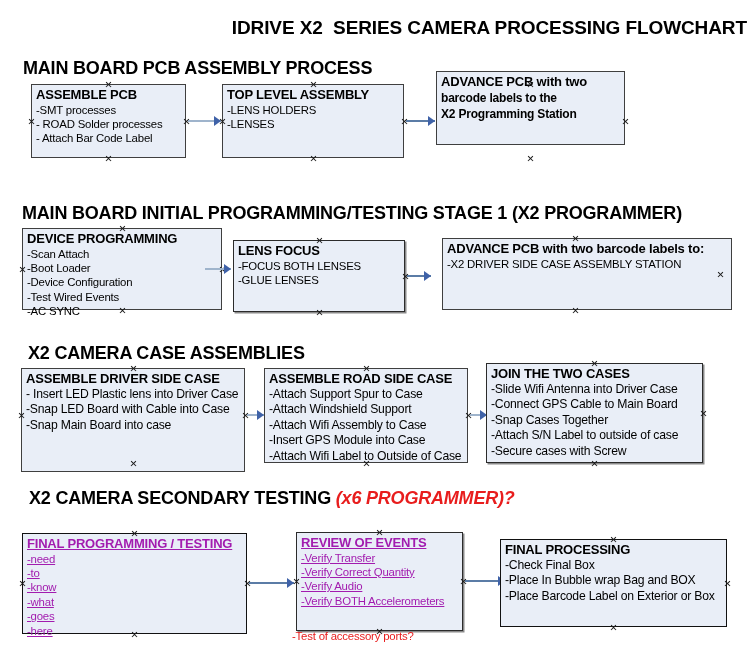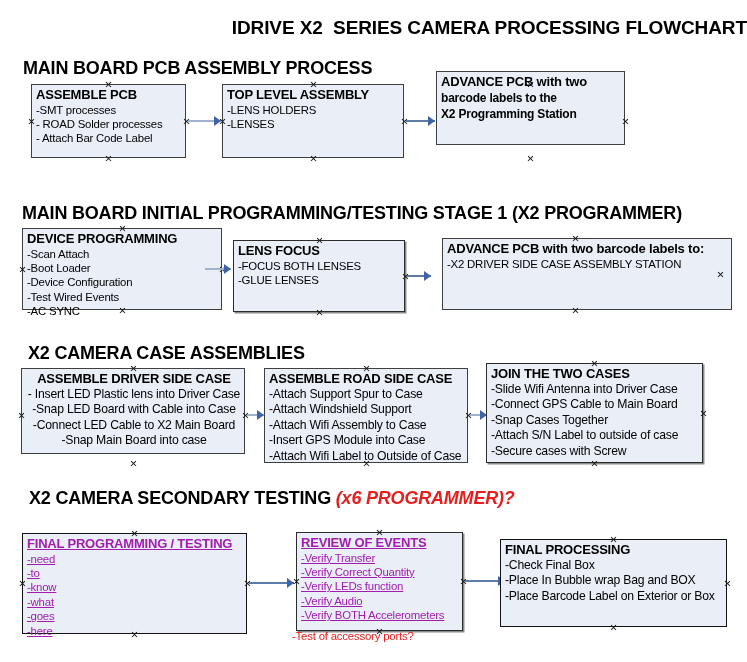--- a/index.html
+++ b/index.html
@@ -233,26 +233,25 @@
       <div class="box-title">ADVANCE PCB with two barcode labels to:</div>
       <div class="box-line">-X2 DRIVER  SIDE  CASE  ASSEMBLY STATION</div>
     </div>
   </div>
   <div class="handle" style="left:575px; top:238px;"></div>
   <div class="handle" style="left:575px; top:310px;"></div>
   <div class="handle" style="left:720px; top:274px;"></div>
 
   <div class="section-header" style="left:28px; top:343px;"><span>X2 CAMERA CASE ASSEMBLIES</span></div>
 
-  <div class="fbox" style="left:21px; top:368px; width:224px; height:86px;text-align:center;">
+  <div class="fbox" style="left:21px; top:368px; width:224px; height:104px;">
     <div class="box-inner t-big">
       <div class="box-title">ASSEMBLE DRIVER SIDE CASE</div>
       <div class="box-line">- Insert LED Plastic lens into Driver Case</div>
       <div class="box-line">-Snap LED Board with Cable into Case</div>
-      <div class="box-line">-Connect LED Cable to X2 Main Board</div>
       <div class="box-line">-Snap Main Board into case</div>
     </div>
   </div>
   <div class="handle" style="left:133px; top:368px;"></div>
   <div class="handle" style="left:133px; top:463px;"></div>
   <div class="handle" style="left:21px; top:415px;"></div>
   <div class="handle" style="left:245px; top:415px;"></div>
 
   <div class="conn" style="left:247px; top:410px; width:17px;">
     <div class="shaft" style="width:17px;"></div>
@@ -313,21 +312,20 @@
   <div class="conn dark" style="left:249px; top:578px; width:45px;">
     <div class="shaft" style="width:45px;"></div>
       <div class="head"></div>
   </div>
 
   <div class="fbox thick red" style="left:296px; top:532px; width:167px; height:99px;">
     <div class="box-inner">
       <div class="box-title">REVIEW OF EVENTS</div>
       <div class="box-line">-Verify Transfer</div>
       <div class="box-line">-Verify Correct Quantity</div>
-      <div class="box-line">-Verify LEDs function</div>
       <div class="box-line">-Verify Audio</div>
       <div class="box-line">-Verify BOTH Accelerometers</div>
     </div>
   </div>
   <div class="overflow-line" style="left:292px; top:630px;">-Test of accessory ports?</div>
   <div class="handle" style="left:379.5px; top:532px;"></div>
   <div class="handle" style="left:379.5px; top:631px;"></div>
   <div class="handle" style="left:296px; top:581px;"></div>
   <div class="handle" style="left:463px; top:581px;"></div>
 

